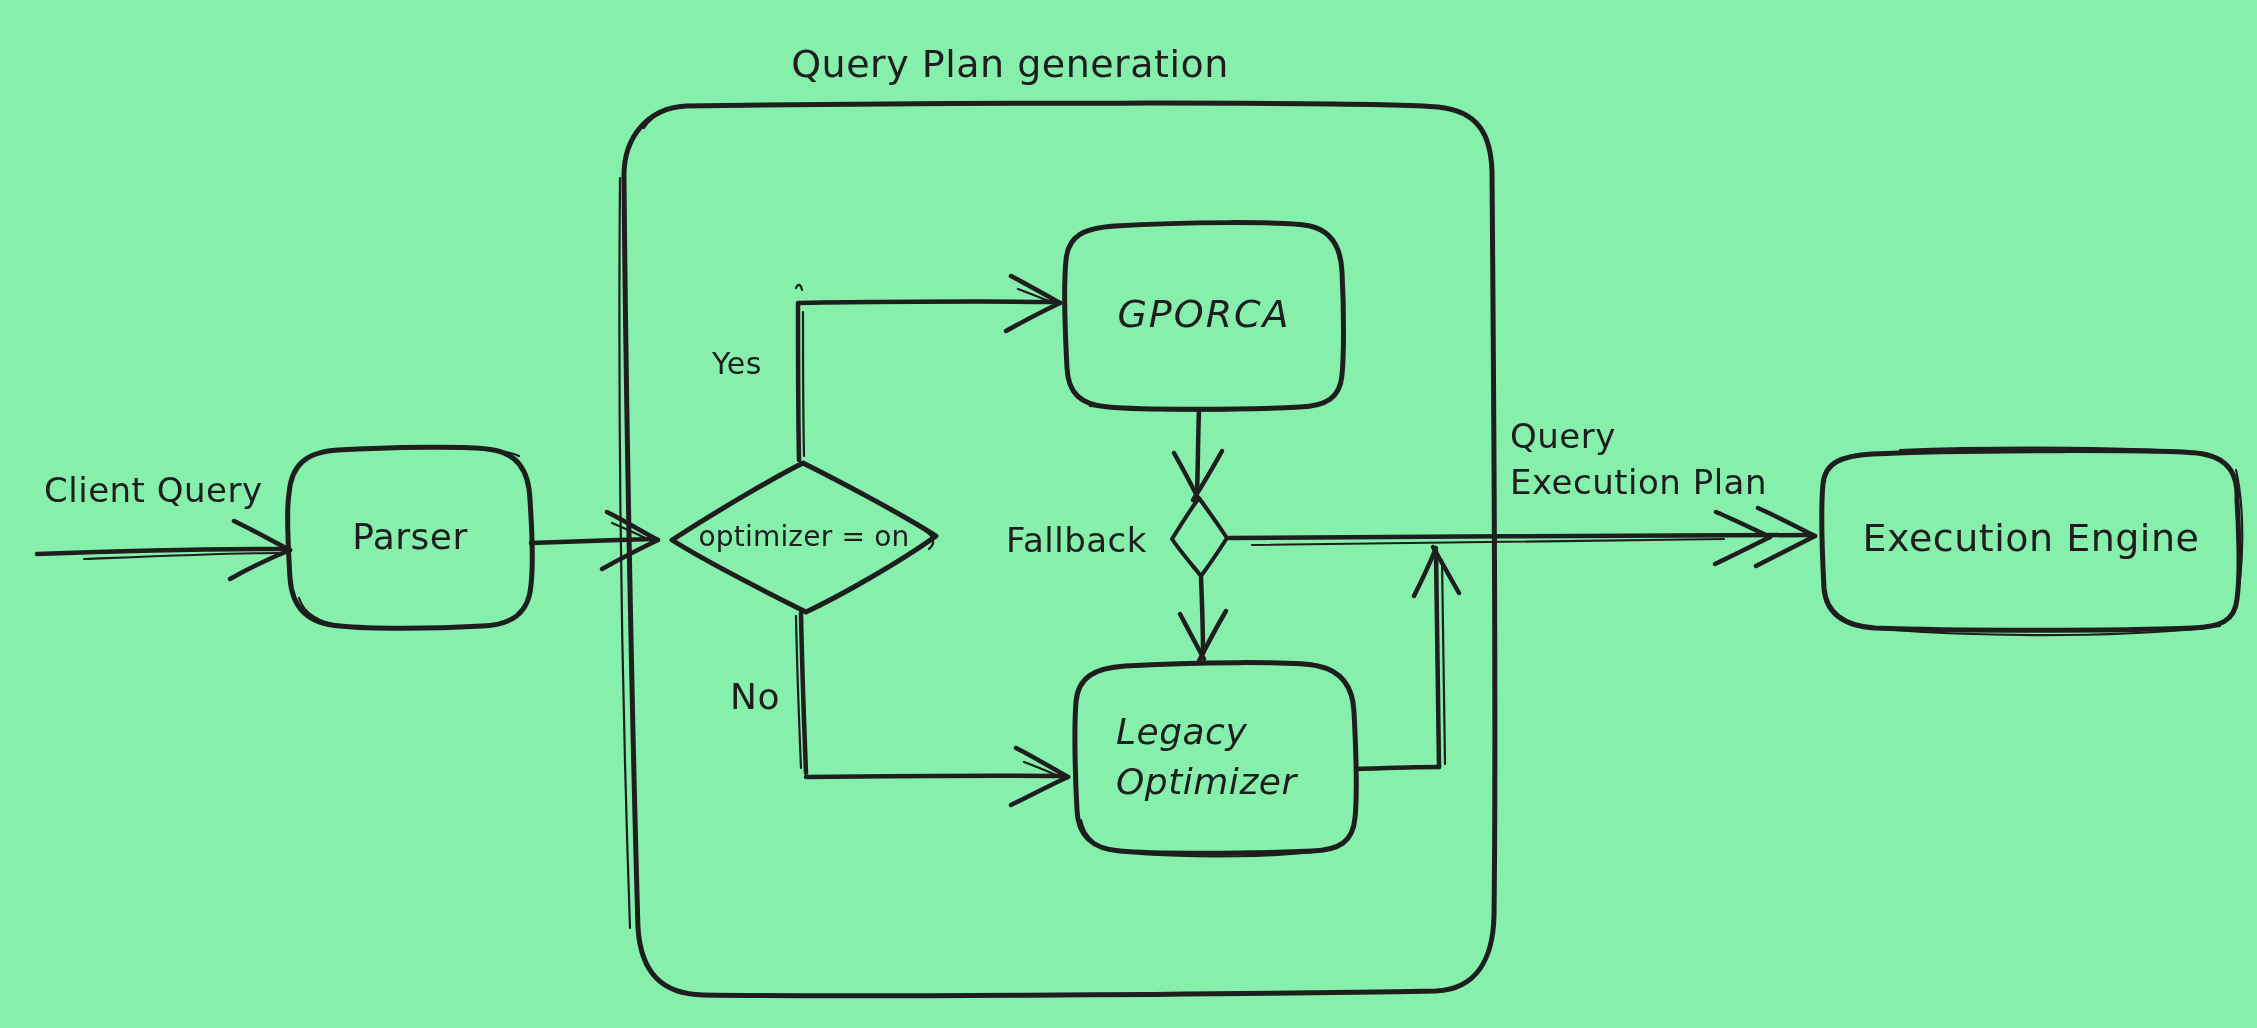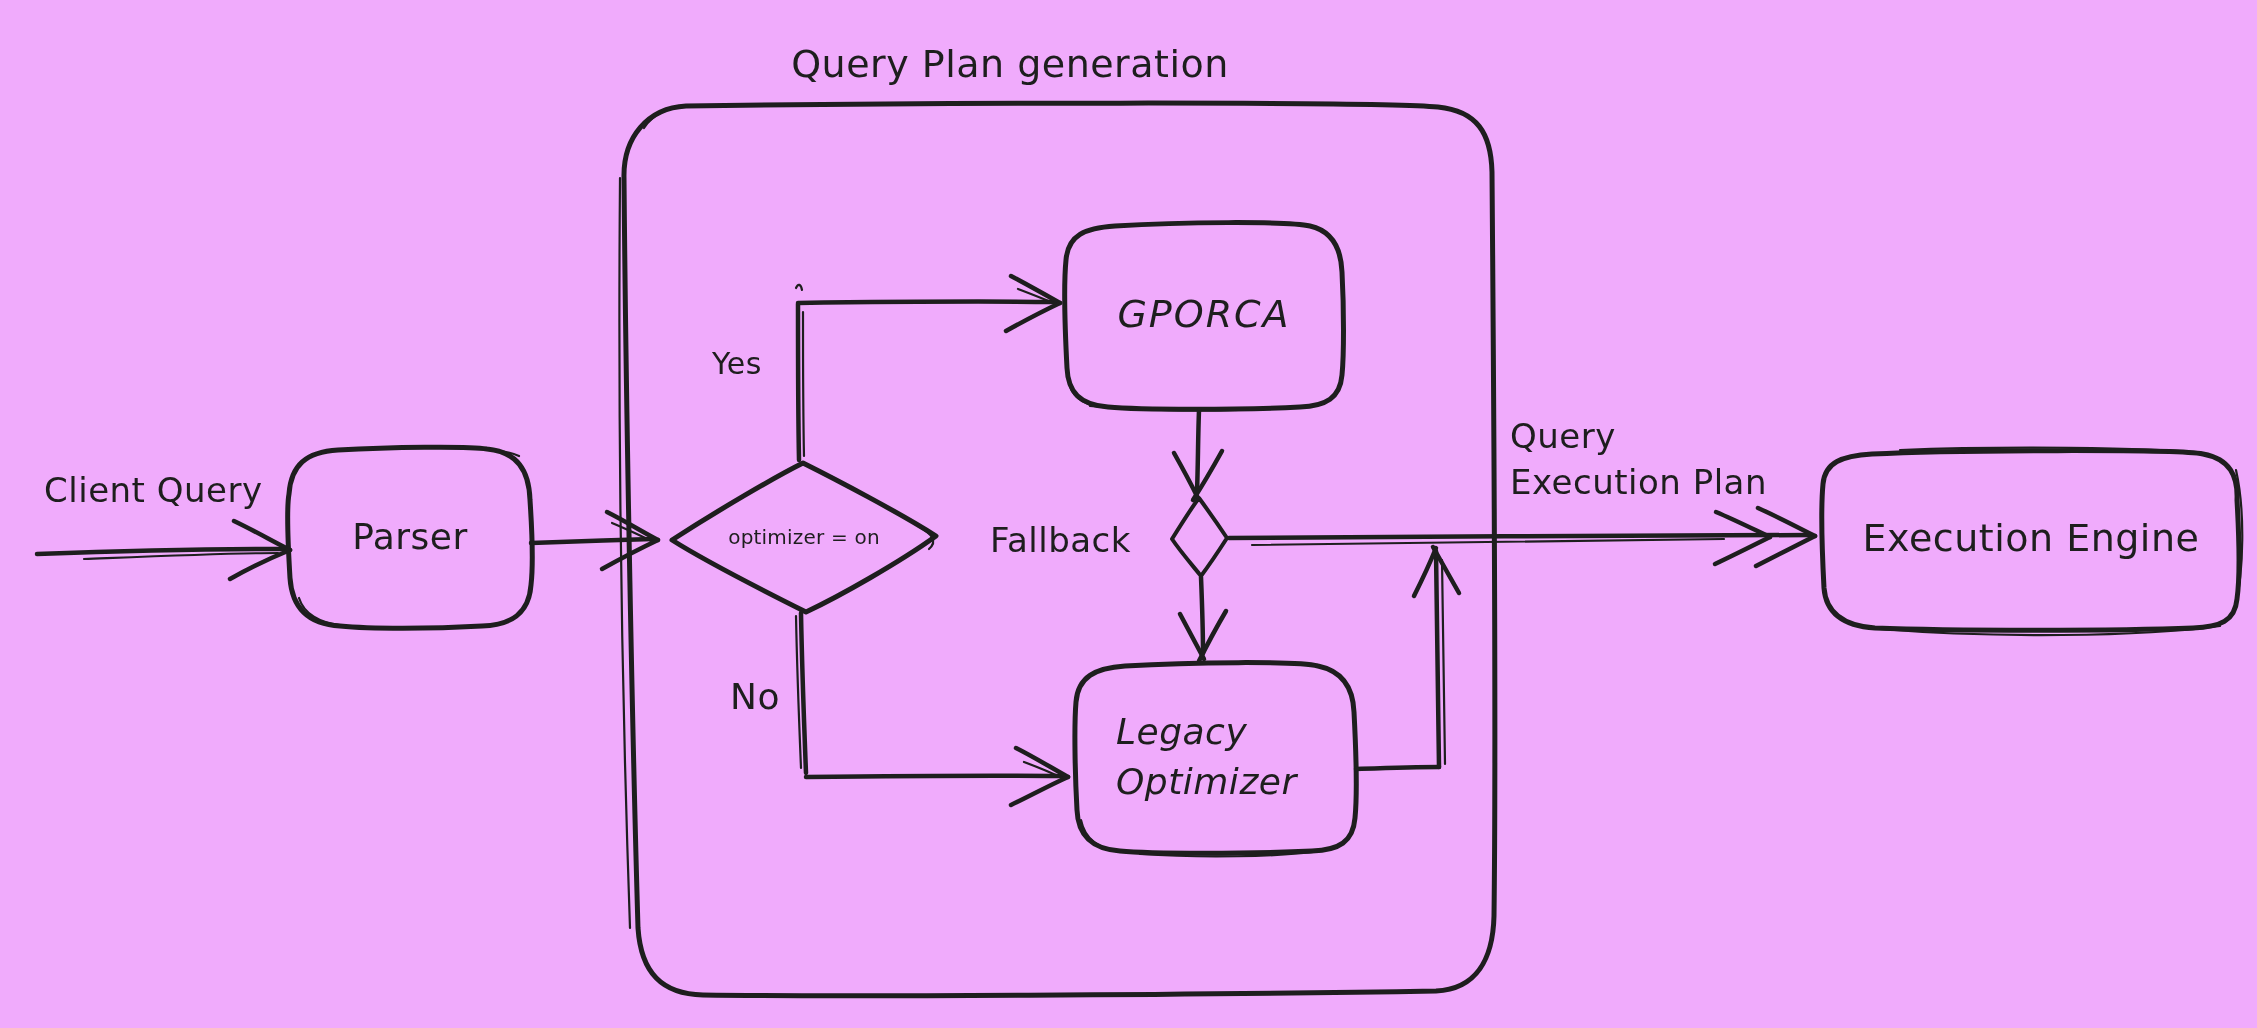--- a/index.html
+++ b/index.html
@@ -4,21 +4,21 @@
 <style>
   html, body {
     margin: 0;
     padding: 0;
     background: #ffffff;
   }
   #canvas {
     position: relative;
     width: 2257px;
     height: 1028px;
-    background: #f0abfc;
+    background: #86efac;
     overflow: hidden;
   }
   #strokes {
     position: absolute;
     left: 0;
     top: 0;
   }
   #strokes path {
     fill: none;
     stroke: #1e1e1e;
@@ -39,25 +39,25 @@
   }
   .center-box {
     display: flex;
     align-items: center;
     justify-content: center;
     text-align: center;
   }
   #lbl-title         { left: 770px;  top: 40px;   width: 480px; text-align: center; font-size: 38px; }
   #lbl-client-query  { left: 44px;   top: 468px;  font-size: 34px; }
   #lbl-parser        { left: 288px;  top: 447px;  width: 244px; height: 180px; font-size: 36px; }
-  #lbl-condition     { left: 664px;  top: 462px;  width: 280px; height: 150px; font-size: 20px; letter-spacing: 0.2px; text-align: center; }
+  #lbl-condition     { left: 664px;  top: 462px;  width: 280px; height: 150px; font-size: 28px; letter-spacing: 0.2px; text-align: center; }
   #lbl-yes           { left: 712px;  top: 344px;  font-size: 30px; }
   #lbl-no            { left: 730px;  top: 674px;  font-size: 36px; }
   #lbl-gporca        { left: 1065px; top: 222px;  width: 278px; height: 186px; font-size: 38px; letter-spacing: 2px; font-style: italic; }
-  #lbl-fallback      { left: 990px;  top: 518px;  width: 173px; text-align: left; font-size: 34px; }
+  #lbl-fallback      { left: 990px;  top: 518px;  width: 173px; text-align: center; font-size: 34px; }
   #lbl-legacy        { left: 1100px; top: 662px;  height: 190px; display: flex; align-items: center; font-size: 36px; line-height: 1.4; font-style: italic; margin-left: 16px; }
   #lbl-qep           { left: 1510px; top: 414px;  font-size: 34px; line-height: 1.35; }
   #lbl-engine        { left: 1822px; top: 450px;  width: 418px; height: 178px; font-size: 38px; }
 </style>
 </head>
 <body>
 
 <div id="canvas">
 
   <svg id="strokes" width="2257" height="1028" viewBox="0 0 2257 1028">

